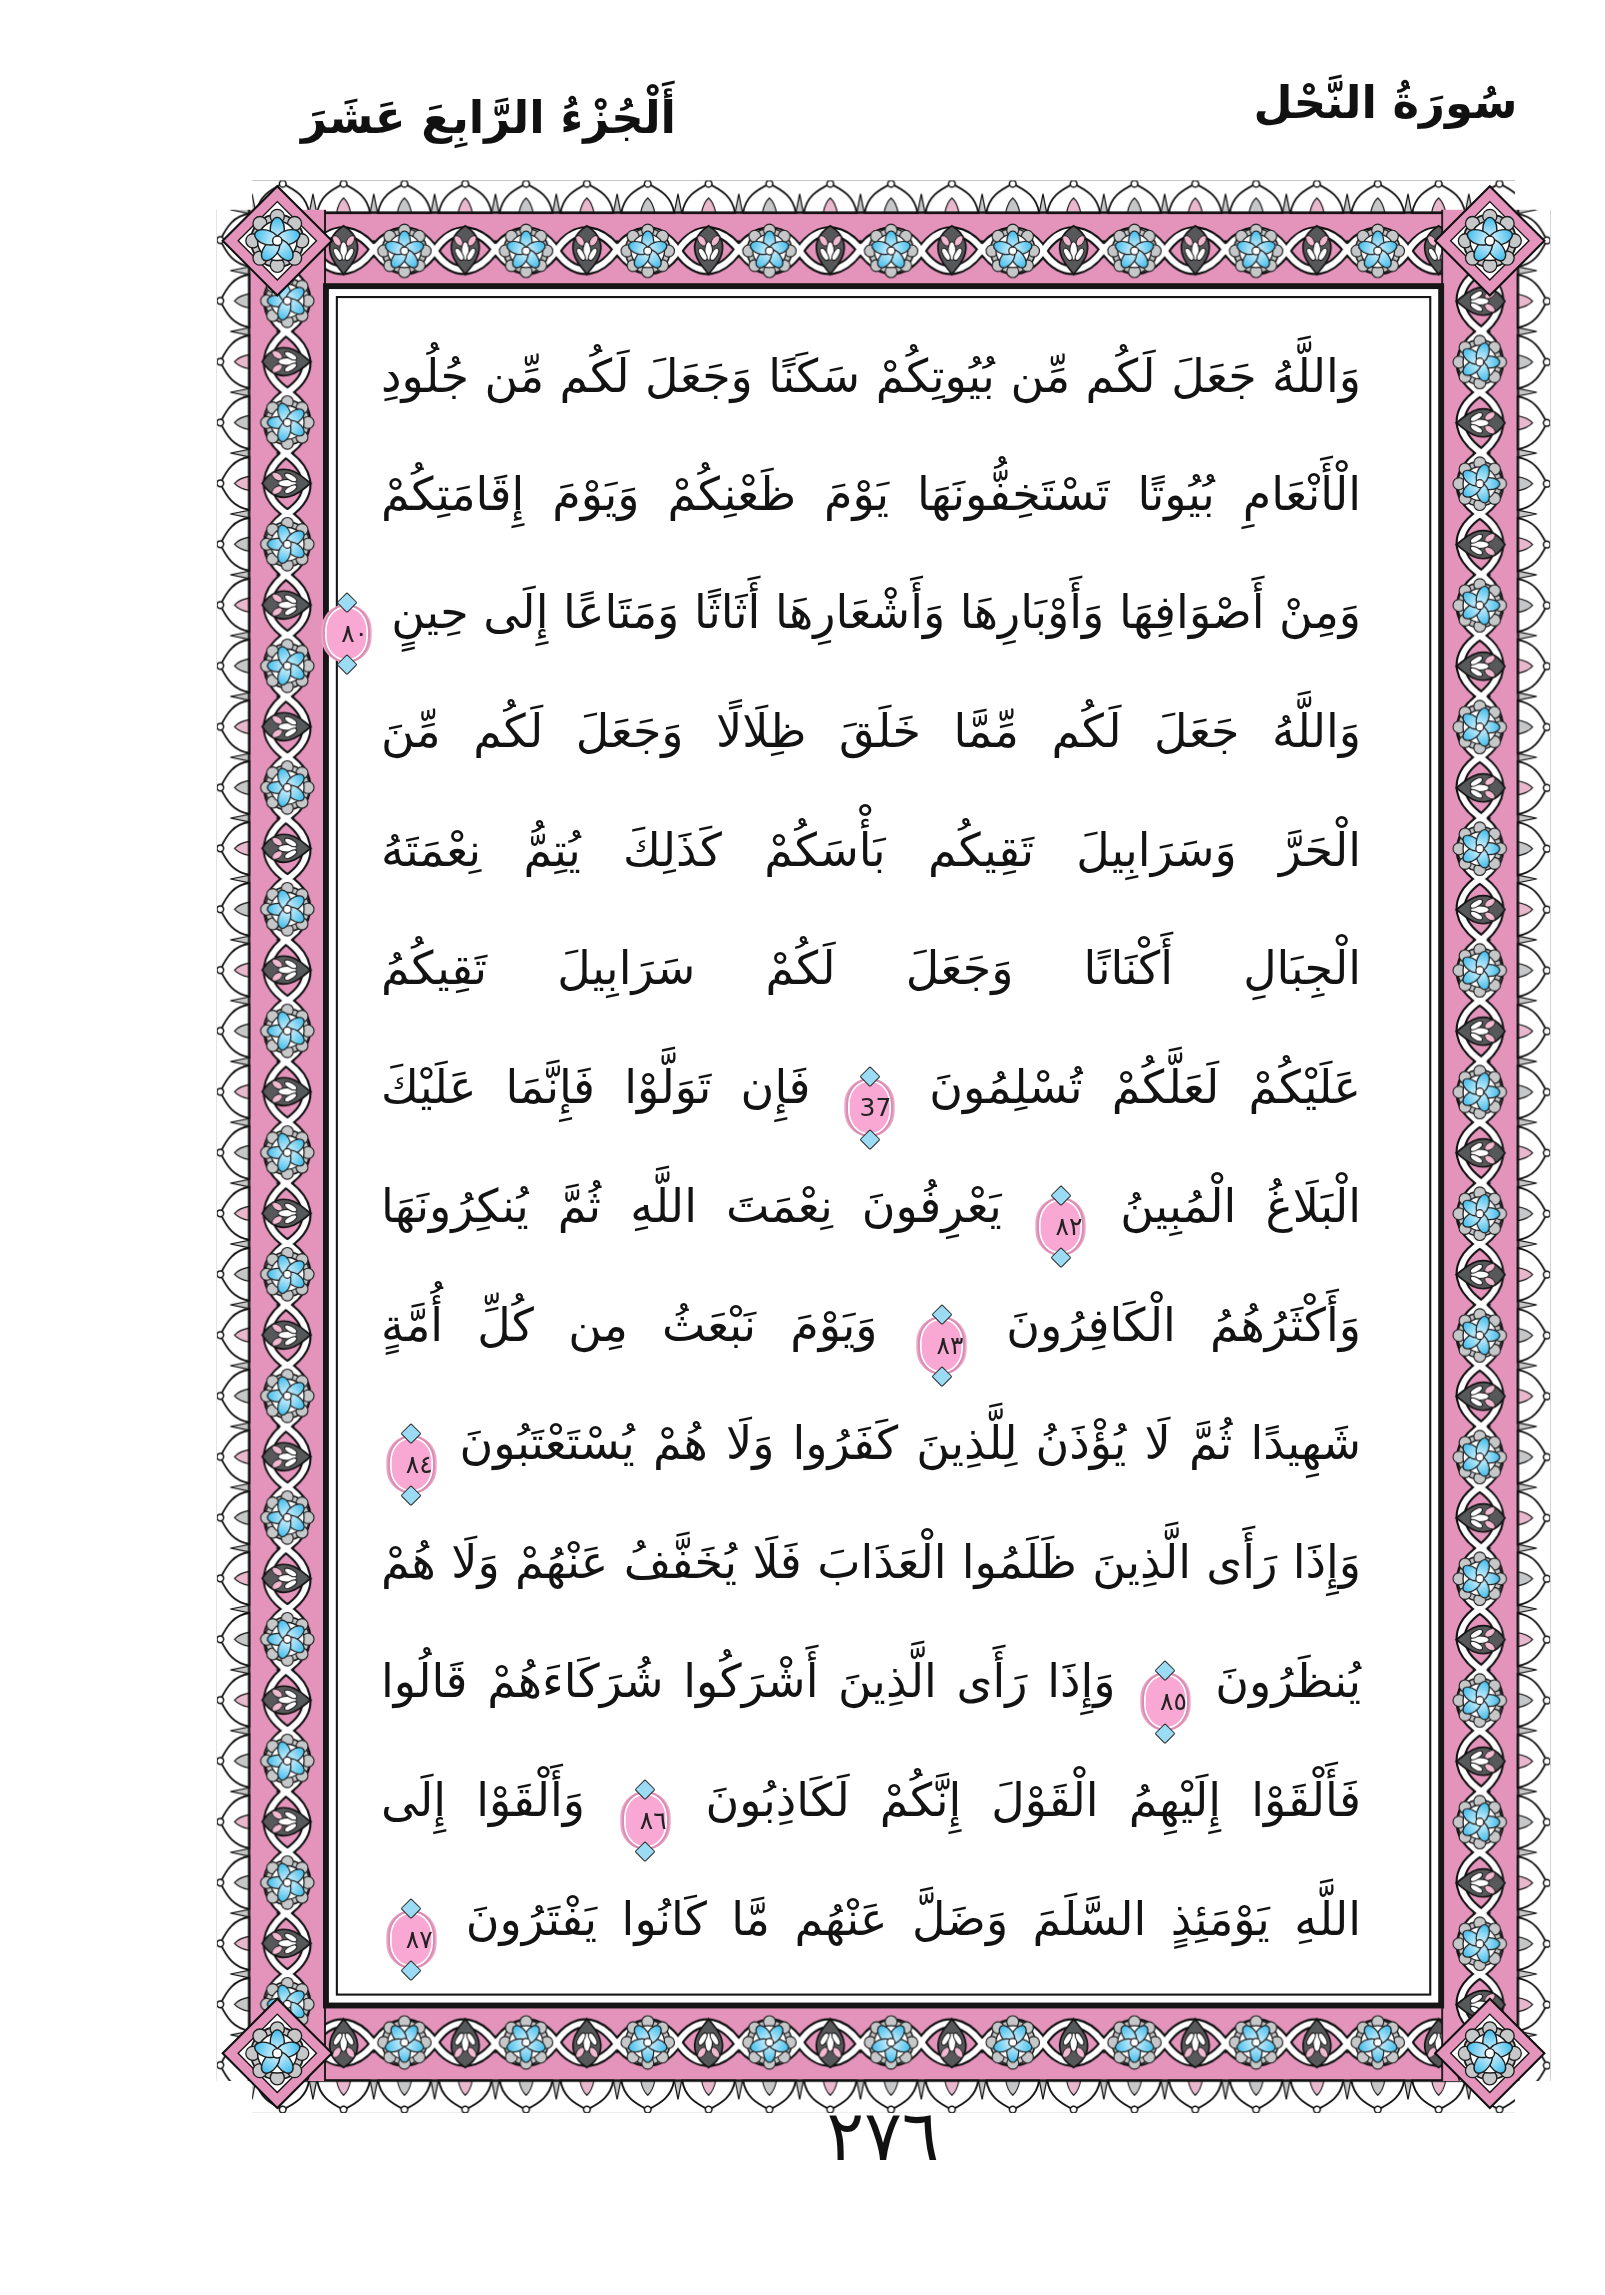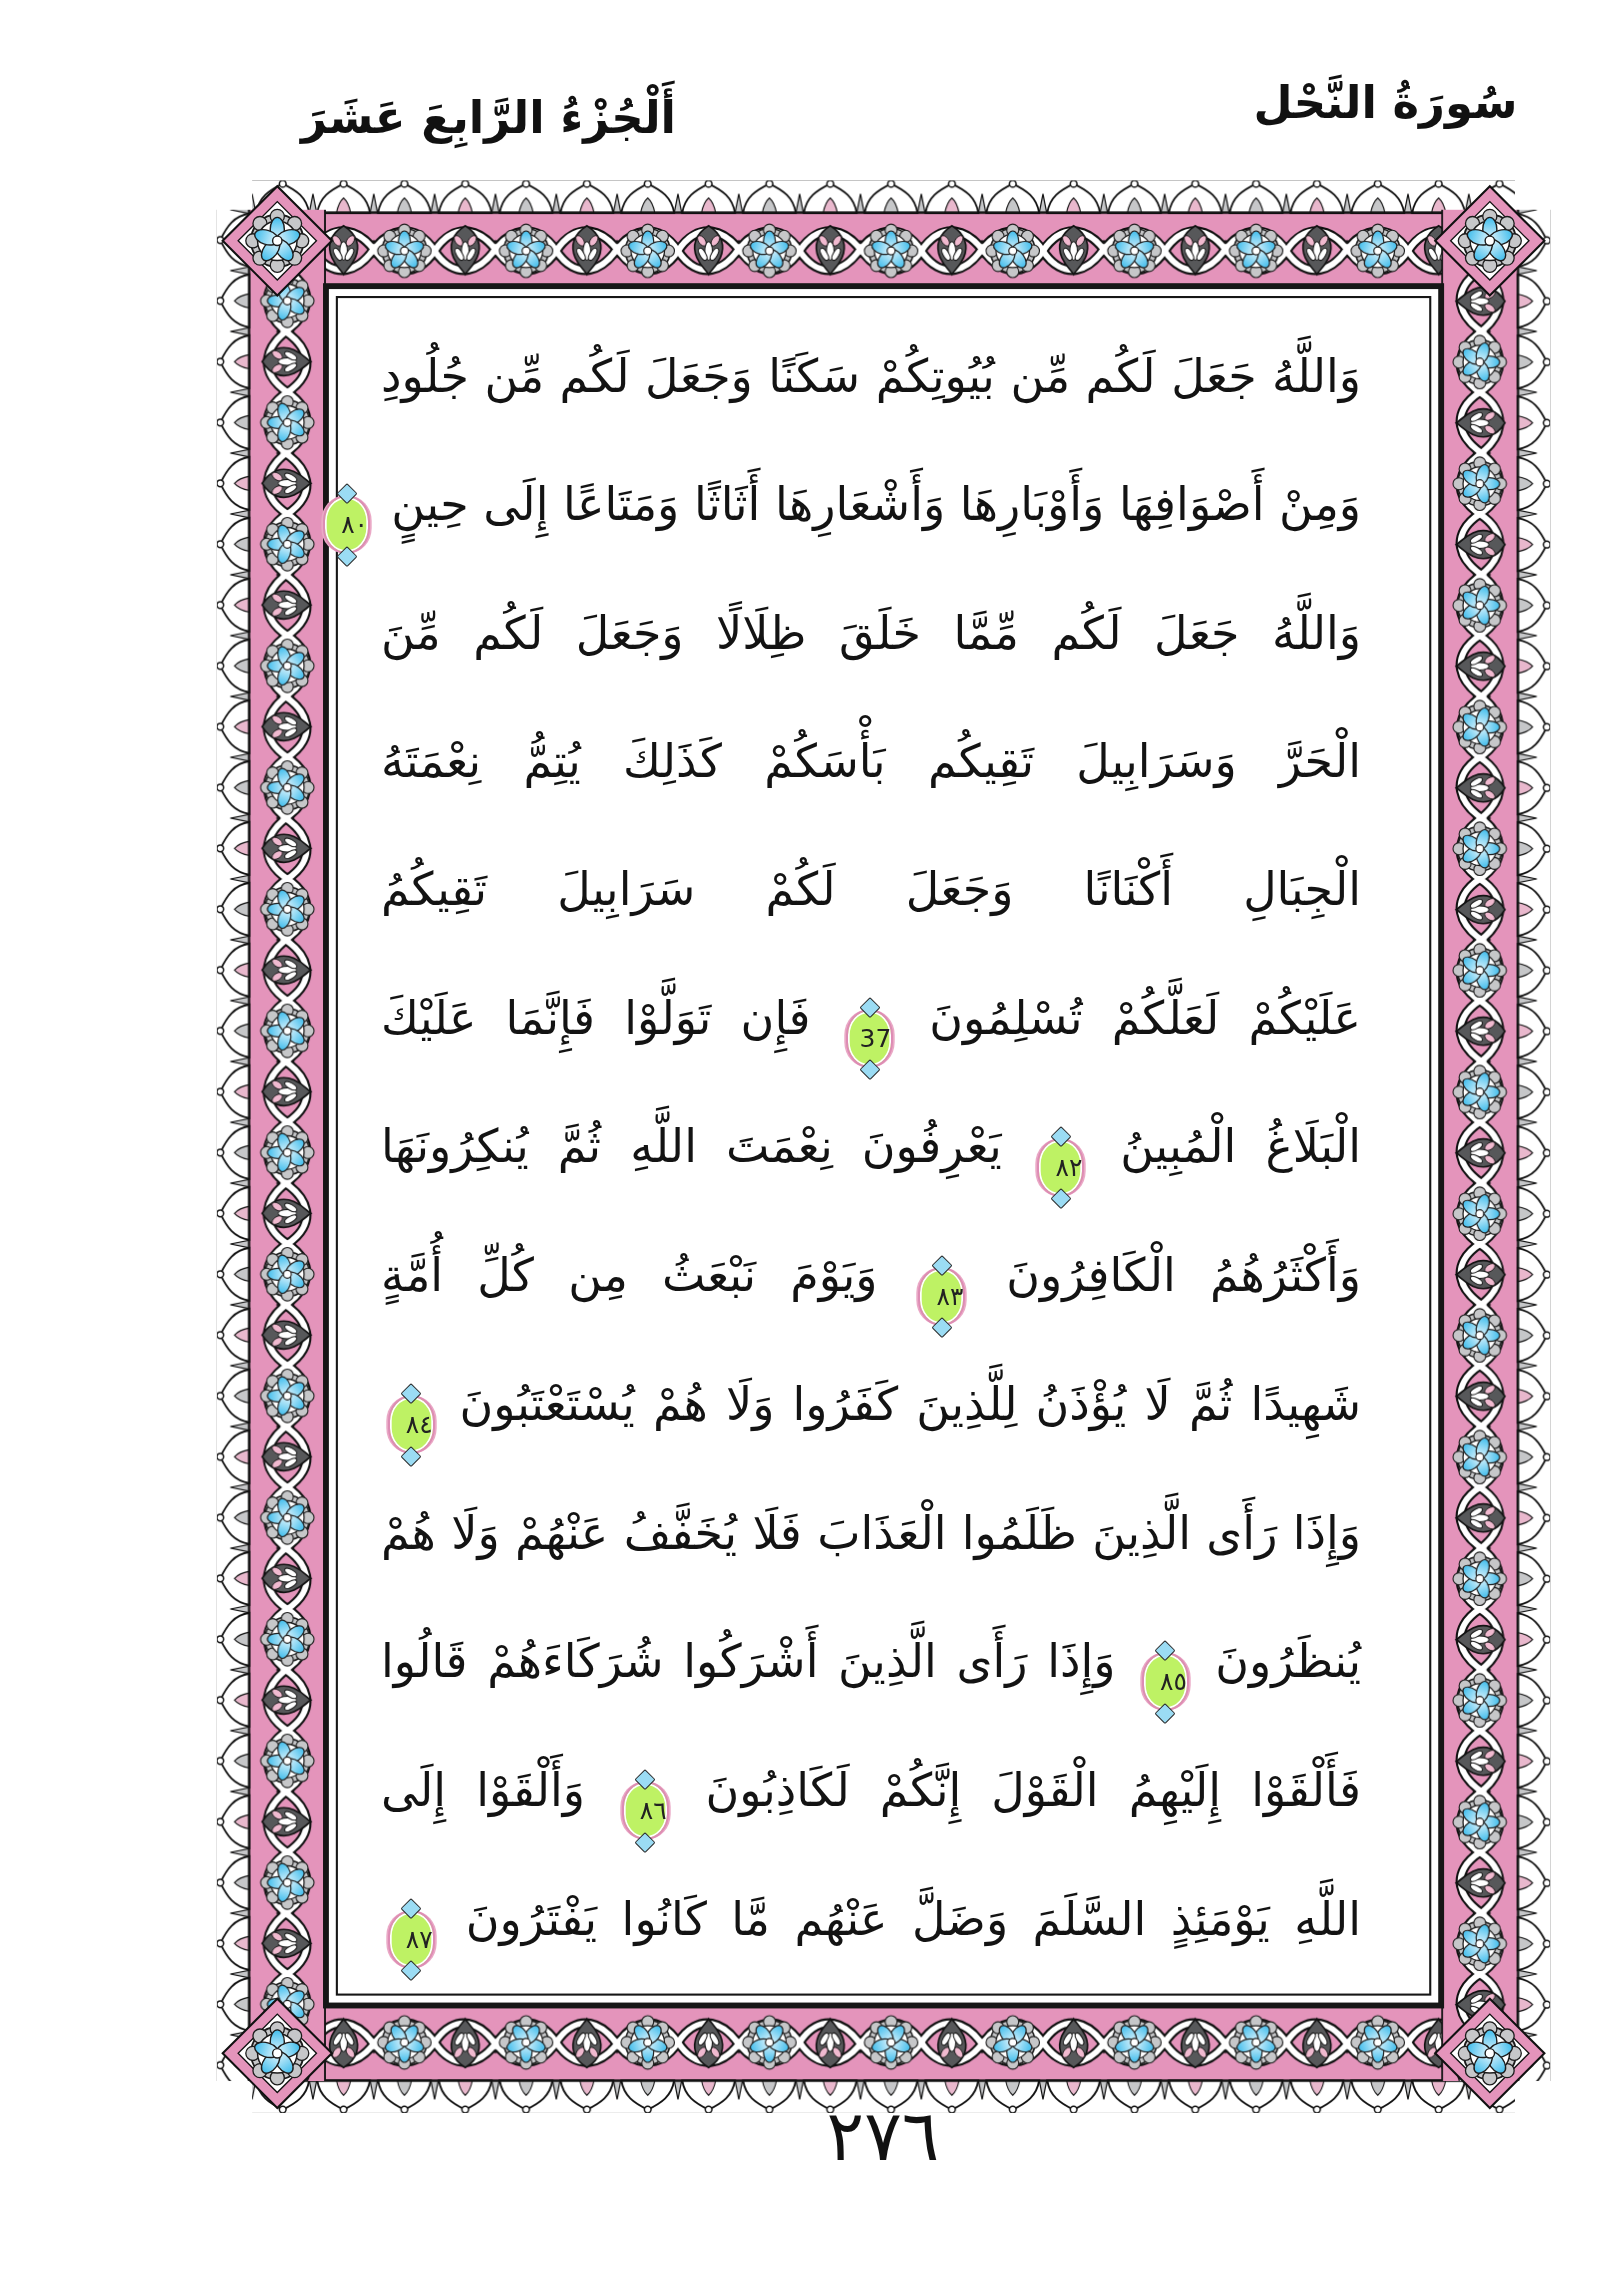--- a/index.html
+++ b/index.html
@@ -24,21 +24,21 @@
     direction:rtl;
   }
   .line{
     font-size:46px;line-height:99px;color:#131313;
     text-align:justify;text-align-last:justify;white-space:nowrap;
     font-weight:500;
   }
   .seg{letter-spacing:0.8px;}
   .aya{
     display:inline-block;width:47px;height:59px;line-height:55px;
-    text-align:left;background:#bef264;border:2.5px solid #dd8cb4;
+    text-align:left;background:#f9a8d4;border:2.5px solid #dd8cb4;
     border-radius:50% / 44%;position:relative;font-size:25px;color:#222;
     vertical-align:-13.4px;margin:0 6.7px;box-sizing:border-box;
     box-shadow:inset 0 0 0 1.7px #ffffff, 2.5px 0 0 -0.8px #eaa9c6, -2.5px 0 0 -0.8px #eaa9c6;
   }
   .aya::before,.aya::after{
     content:"";position:absolute;left:50%;width:12.6px;height:12.6px;
     background:#9bdcf4;border:1.7px solid #2b2b2b;border-radius:1.7px;
   }
   .aya::before{top:-11px;transform:translateX(-50%) rotate(45deg);}
   .aya::after{bottom:-11px;transform:translateX(-50%) rotate(45deg);}
@@ -147,20 +147,21 @@
   <use href="#cornerM" transform="translate(1775,287)"></use>
   <use href="#cornerM" transform="translate(330,2447)"></use>
   <use href="#cornerM" transform="translate(1775,2447)"></use>
 
   <rect x="388" y="341" width="1329" height="2049" fill="#ffffff" stroke="#161616" stroke-width="7"></rect>
   <rect x="401" y="354" width="1303" height="2023" fill="none" stroke="#161616" stroke-width="2.5"></rect>
 </svg>
 
 <div id="text-area">
     <div class="line"><span class="seg">وَاللَّهُ جَعَلَ لَكُم مِّن بُيُوتِكُمْ سَكَنًا وَجَعَلَ لَكُم مِّن جُلُودِ</span> </div>
+    <div class="line"><span class="seg">الْأَنْعَامِ بُيُوتًا تَسْتَخِفُّونَهَا يَوْمَ ظَعْنِكُمْ وَيَوْمَ إِقَامَتِكُمْ</span> </div>
     <div class="line"><span class="seg">وَمِنْ أَصْوَافِهَا وَأَوْبَارِهَا وَأَشْعَارِهَا أَثَاثًا وَمَتَاعًا إِلَى حِينٍ</span> <span class="aya">٨٠</span> </div>
     <div class="line"><span class="seg">وَاللَّهُ جَعَلَ لَكُم مِّمَّا خَلَقَ ظِلَالًا وَجَعَلَ لَكُم مِّنَ</span> </div>
     <div class="line"><span class="seg">الْحَرَّ وَسَرَابِيلَ تَقِيكُم بَأْسَكُمْ كَذَلِكَ يُتِمُّ نِعْمَتَهُ</span> </div>
     <div class="line"><span class="seg">الْجِبَالِ أَكْنَانًا وَجَعَلَ لَكُمْ سَرَابِيلَ تَقِيكُمُ</span> </div>
     <div class="line"><span class="seg">عَلَيْكُمْ لَعَلَّكُمْ تُسْلِمُونَ</span> <span class="aya">37</span> <span class="seg">فَإِن تَوَلَّوْا فَإِنَّمَا عَلَيْكَ</span> </div>
     <div class="line"><span class="seg">الْبَلَاغُ الْمُبِينُ</span> <span class="aya">٨٢</span> <span class="seg">يَعْرِفُونَ نِعْمَتَ اللَّهِ ثُمَّ يُنكِرُونَهَا</span> </div>
     <div class="line"><span class="seg">وَأَكْثَرُهُمُ الْكَافِرُونَ</span> <span class="aya">٨٣</span> <span class="seg">وَيَوْمَ نَبْعَثُ مِن كُلِّ أُمَّةٍ</span> </div>
     <div class="line"><span class="seg">شَهِيدًا ثُمَّ لَا يُؤْذَنُ لِلَّذِينَ كَفَرُوا وَلَا هُمْ يُسْتَعْتَبُونَ</span> <span class="aya">٨٤</span> </div>
     <div class="line"><span class="seg">وَإِذَا رَأَى الَّذِينَ ظَلَمُوا الْعَذَابَ فَلَا يُخَفَّفُ عَنْهُمْ وَلَا هُمْ</span> </div>
     <div class="line"><span class="seg">يُنظَرُونَ</span> <span class="aya">٨٥</span> <span class="seg">وَإِذَا رَأَى الَّذِينَ أَشْرَكُوا شُرَكَاءَهُمْ قَالُوا</span> </div>

